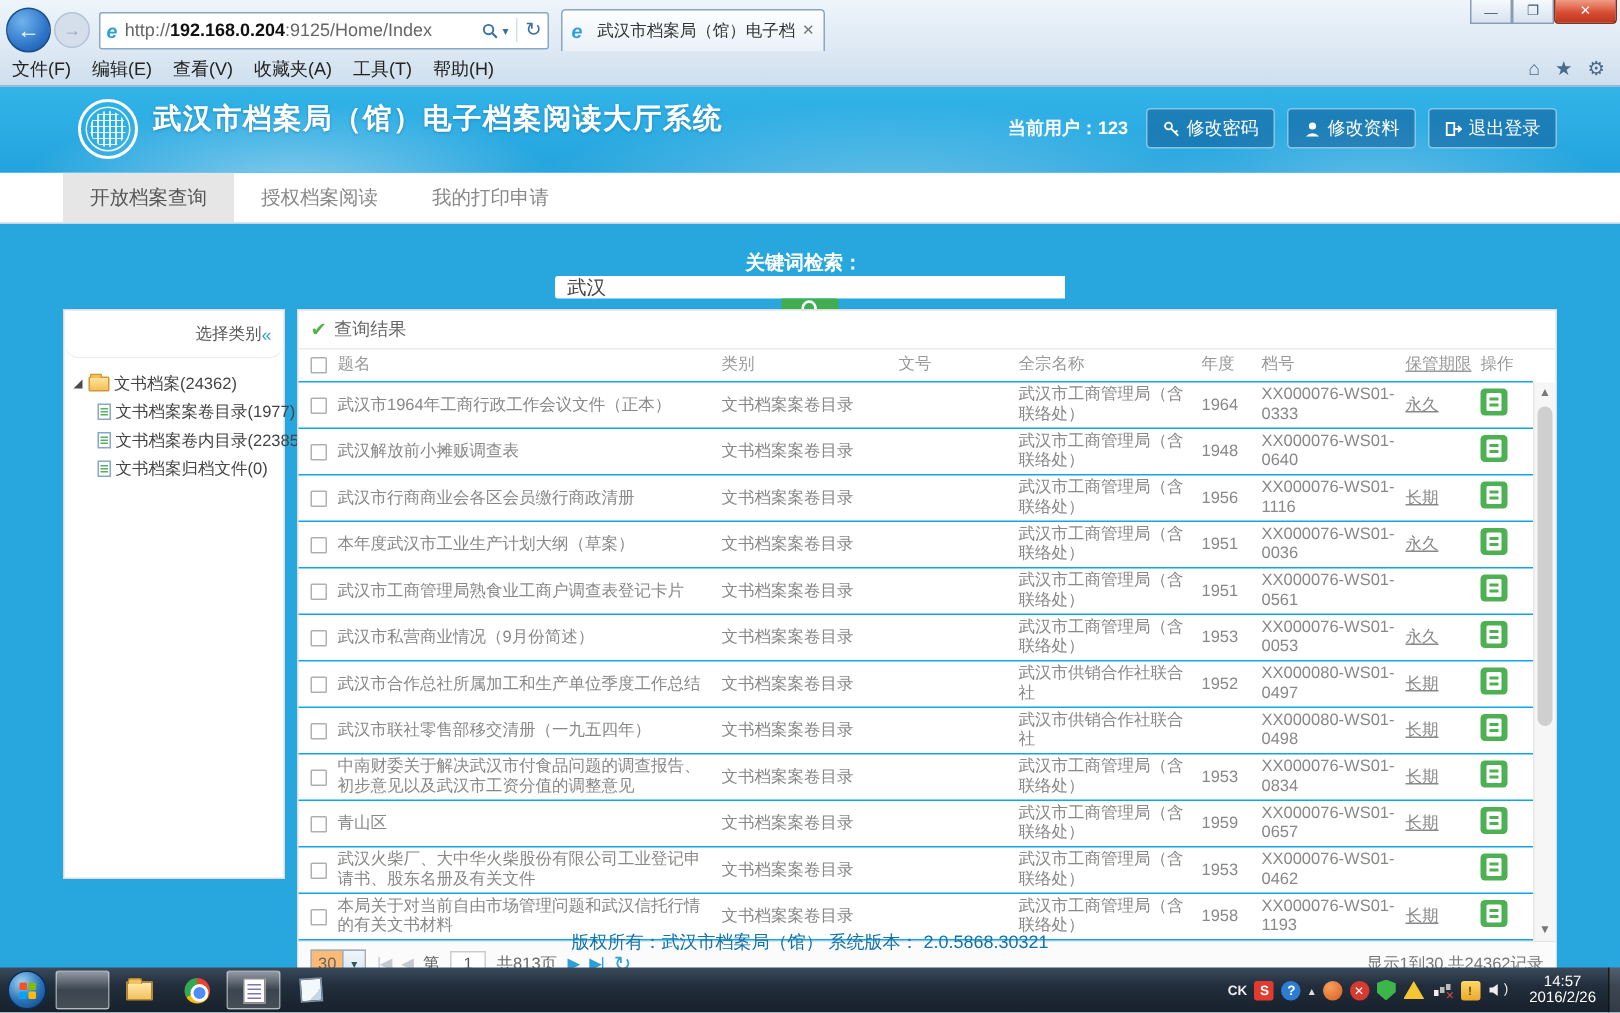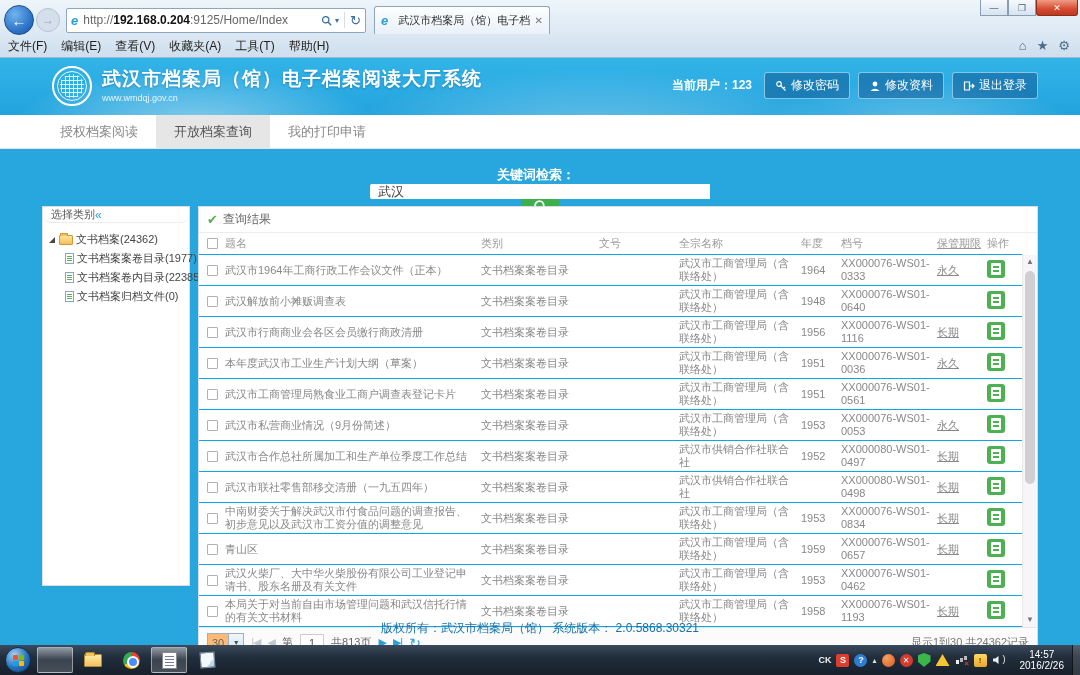--- a/index.html
+++ b/index.html
@@ -53,21 +53,21 @@
   .search-label { color:#fff; font-size:13px; font-weight:bold; margin-right:8px; }
   .search-input { width:340px; height:28px; border:none; border-radius:2px 0 0 2px; padding:0 8px; font-size:13px; color:#444; outline:none; font-family:inherit; }
   .go-btn { width:38px; height:28px; background:#3fae4e; border-radius:0 2px 2px 0; display:flex; align-items:center; justify-content:center; cursor:pointer; }
   .adv-btn { display:flex; align-items:center; gap:5px; height:28px; margin-left:10px; background:#2766a0; border-radius:3px; color:#fff; font-size:13px; padding:0 13px; cursor:pointer; }
   .reset-btn { display:flex; align-items:center; gap:5px; height:28px; margin-left:10px; background:#dd4a3a; border-radius:3px; color:#fff; font-size:13px; padding:0 13px; cursor:pointer; }
   .reset-btn .rot { font-size:13px; font-weight:bold; }
 
   
   .content { display:flex; align-items:flex-start; gap:8px; margin-top:10px; padding:0 42px; }
   .sidebar { width:148px; height:380px; background:#fff; border:1px solid #d9dee2; }
-  .sidebar-head { height:16px; display:flex; align-items:center; justify-content:flex-start; padding:0 8px; border-bottom:1px solid #ececec; font-size:11px; color:#555;border-radius:10px; }
+  .sidebar-head { height:32px; display:flex; align-items:center; justify-content:flex-end; padding:0 8px; border-bottom:1px solid #ececec; font-size:11px; color:#555;border-radius:10px; }
   .collapse { color:#2a9fd8; font-size:12px; cursor:pointer; }
   .tree { padding:7px 5px; font-size:11px; color:#444; }
   .tree-row { display:flex; align-items:center; gap:3px; padding:2px 1px; cursor:pointer; white-space:nowrap; }
   .tree-row.file { margin-left:16px; }
   .caret { width:0; height:0; border-left:6px solid transparent; border-bottom:6px solid #4a4a4a; margin-right:1px; }
   .t-ico { display:inline-block; position:relative; flex:none; }
   .tree-row.folder .t-ico { width:14px; height:10px; background:linear-gradient(#fde49a,#f4bf5b); border:1px solid #cf9a35; border-radius:1px; }
   .tree-row.folder .t-ico::before { content:""; position:absolute; top:-3px; left:0; width:6px; height:2px; background:#f4bf5b; border:1px solid #cf9a35; border-bottom:none; border-radius:1px 1px 0 0; }
   .tree-row.file .t-ico { width:9px; height:11px; background:#fff; border:1px solid #86a8c5; }
   .tree-row.file .t-ico::before { content:""; position:absolute; left:1px; right:1px; top:2px; height:1px; background:#59b05f; box-shadow:0 2px 0 #59b05f,0 4px 0 #59b05f; }
@@ -202,21 +202,20 @@
       <span>⚙</span>
     </div>
   </div>
 
   <div class="page">
     <div class="site-header">
       <div class="brand">
         <div class="logo"></div>
         <div class="brand-text">
           <div class="site-title">武汉市档案局（馆）电子档案阅读大厅系统</div>
-          <div class="site-sub">www.wmdqj.gov.cn</div>
         </div>
       </div>
       <div class="user-area">
         <span class="user-label">当前用户：123</span>
         <div class="hbtn">
           <svg width="12" height="12" viewBox="0 0 12 12">
               <circle cx="4" cy="4" r="2.3" fill="none" stroke="#fff" stroke-width="1.2"></circle>
               <path d="M5.6 5.6 L10.5 10.5 M8.3 8.3 L10 7" stroke="#fff" stroke-width="1.2" fill="none"></path>
             </svg>
           <span>修改密码</span>
@@ -233,22 +232,22 @@
               <path d="M1.5 2 h5 v8 h-5 z" fill="none" stroke="#fff" stroke-width="1.2"></path>
               <path d="M6 6 h5 M9 4 l2 2 -2 2" stroke="#fff" stroke-width="1.2" fill="none"></path>
             </svg>
           <span>退出登录</span>
         </div>
       </div>
     </div>
 
     <div class="tabbar">
 
-    <div class="tab">授权档案阅读</div>
-        <div class="tab active">开放档案查询</div>
+    <div class="tab active">开放档案查询</div>
+        <div class="tab">授权档案阅读</div>
         <div class="tab">我的打印申请</div>
       </div>
 
     <div class="search-strip">
       <span class="search-label">关键词检索：</span>
       <input class="search-input" value="武汉" style="">
       <div class="go-btn">
         <svg width="15" height="15" viewBox="0 0 14 14">
             <circle cx="6" cy="6" r="4" fill="none" stroke="#fff" stroke-width="1.7"></circle>
             <line x1="9.2" y1="9.2" x2="13" y2="13" stroke="#fff" stroke-width="2"></line>

